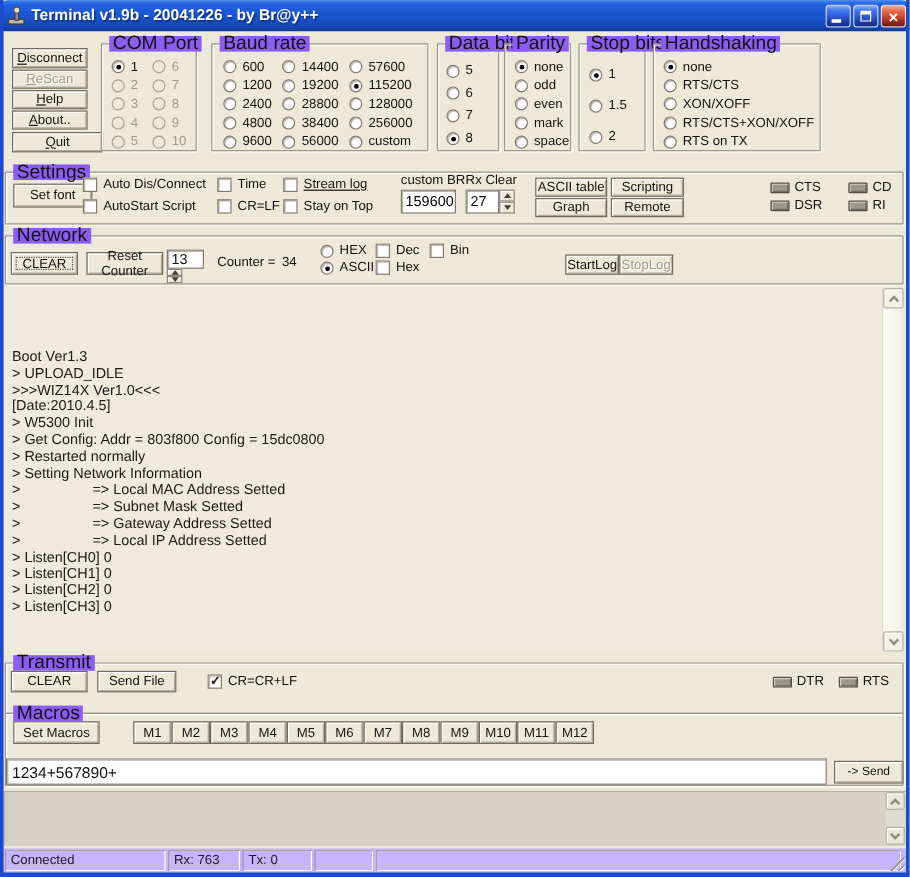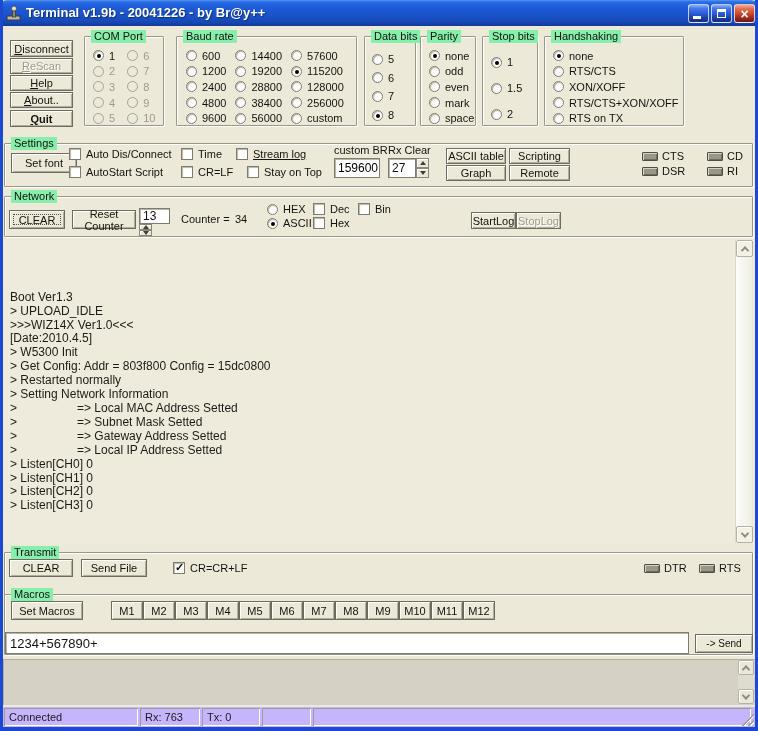--- a/index.html
+++ b/index.html
@@ -19,21 +19,21 @@
   .max-glyph{width:9px;height:9px;border:1px solid #fff;border-top-width:3px;}
   .close-glyph{color:#fff;font-weight:bold;font-size:14px;line-height:14px;}
   
   .btn{position:absolute;background:#ece9d8;border:1px solid #6e6c60;box-shadow:inset 1px 1px 0 #ffffff,inset -1px -1px 0 #b0ad9f;
     display:flex;align-items:center;justify-content:center;font-size:11px;color:#14130f;cursor:default;}
   .btn span{display:block;width:100%;text-align:center;}
   .u-first::first-letter{text-decoration:underline;}
   .btn.dis span{color:#9e9b8e;text-shadow:1px 1px 0 #fff;}
   .btn.focus-dotted::after{content:"";position:absolute;inset:3px;border:1px dotted #55534a;}
   .group{position:absolute;border:1px solid #9a9789;border-radius:1px;box-shadow:inset 1px 1px 0 #fff,1px 1px 0 #fff;}
-  .caption{position:absolute;top:-7px;left:6px;background:#86efac;padding:0 3px;font-size:11px;color:#14130f;white-space:nowrap;line-height:13px;}
+  .caption{position:absolute;top:-7px;left:6px;background:#8b5cf6;padding:0 3px;font-size:16px;color:#14130f;white-space:nowrap;line-height:13px;}
   .radio{display:flex;align-items:center;gap:5px;font-size:11px;color:#14130f;white-space:nowrap;}
   .rb{position:relative;width:11px;height:11px;min-width:11px;border-radius:50%;background:#fff;border:1px solid #7f7c6f;box-shadow:inset 1px 1px 1px #b8b5a8;}
   .radio.sel .rb::after{content:"";position:absolute;left:3px;top:3px;width:4px;height:4px;border-radius:50%;background:#000;}
   .radio.dis{color:#9e9b8e;}
   .radio.dis .rb{background:#ece9d8;border-color:#a5a296;box-shadow:none;}
   .checkbox{position:absolute;display:flex;align-items:center;gap:5px;font-size:11px;color:#14130f;white-space:nowrap;}
   .cb{position:relative;width:12px;height:12px;min-width:12px;background:#fff;border:1px solid #7f7c6f;box-shadow:inset 1px 1px 1px #b8b5a8;}
   .checkbox.checked .cb::after{content:"✓";position:absolute;left:1px;top:-2px;font-size:11px;font-weight:bold;color:#14130f;}
   .sunken{background:#fff;border:1px solid #7f7c6f;box-shadow:inset 1px 1px 0 #b8b5a8;}
   .field-label{position:absolute;font-size:11px;color:#14130f;white-space:nowrap;}
@@ -96,21 +96,21 @@
     </div>
   <div class="btn dis" style="left:10px;top:58px;width:63px;height:16px;">
       <span class="u-first">ReScan</span>
     </div>
   <div class="btn" style="left:10px;top:75px;width:63px;height:16px;">
       <span class="u-first">Help</span>
     </div>
   <div class="btn" style="left:10px;top:92px;width:63px;height:16px;">
       <span class="u-first">About..</span>
     </div>
-  <div class="btn" style="left:10px;top:110px;width:63px;height:17px;font-weight:bold;">
+  <div class="btn" style="left:10px;top:110px;width:76px;height:17px;">
       <span class="u-first">Quit</span>
     </div>
 
   <div class="group" style="left:84px;top:36px;width:80px;height:90px;">
     <span class="caption">COM Port</span>
     <div class="rgrid" style="left:8px;top:11px;grid-template-rows:repeat(5,15.6px);grid-auto-flow:column;column-gap:12px;">
 
     <div class="radio sel">
           <span class="rb"></span>
           <span>1</span>
@@ -335,21 +335,21 @@
         <span>Time</span>
       </div>
     <div class="checkbox" style="left:176px;top:22px;">
         <span class="cb"></span>
         <span>CR=LF</span>
       </div>
     <div class="checkbox" style="left:231px;top:4px;text-decoration:underline;">
         <span class="cb"></span>
         <span>Stream log</span>
       </div>
-    <div class="checkbox" style="left:242px;top:22px;">
+    <div class="checkbox" style="left:231px;top:22px;">
         <span class="cb"></span>
         <span>Stay on Top</span>
       </div>
     <span class="field-label" style="left:329px;top:0px;">custom BR</span>
     <div class="sunken" style="position:absolute;left:329px;top:14px;width:46px;height:20px;font-size:12px;display:flex;align-items:center;padding-left:3px;">
         <span>159600</span>
       </div>
     <span class="field-label" style="left:383px;top:0px;">Rx Clear</span>
     <div class="spinner" style="left:383px;top:14px;width:41px;height:20px;">
       <span class="spin-val">27</span>

